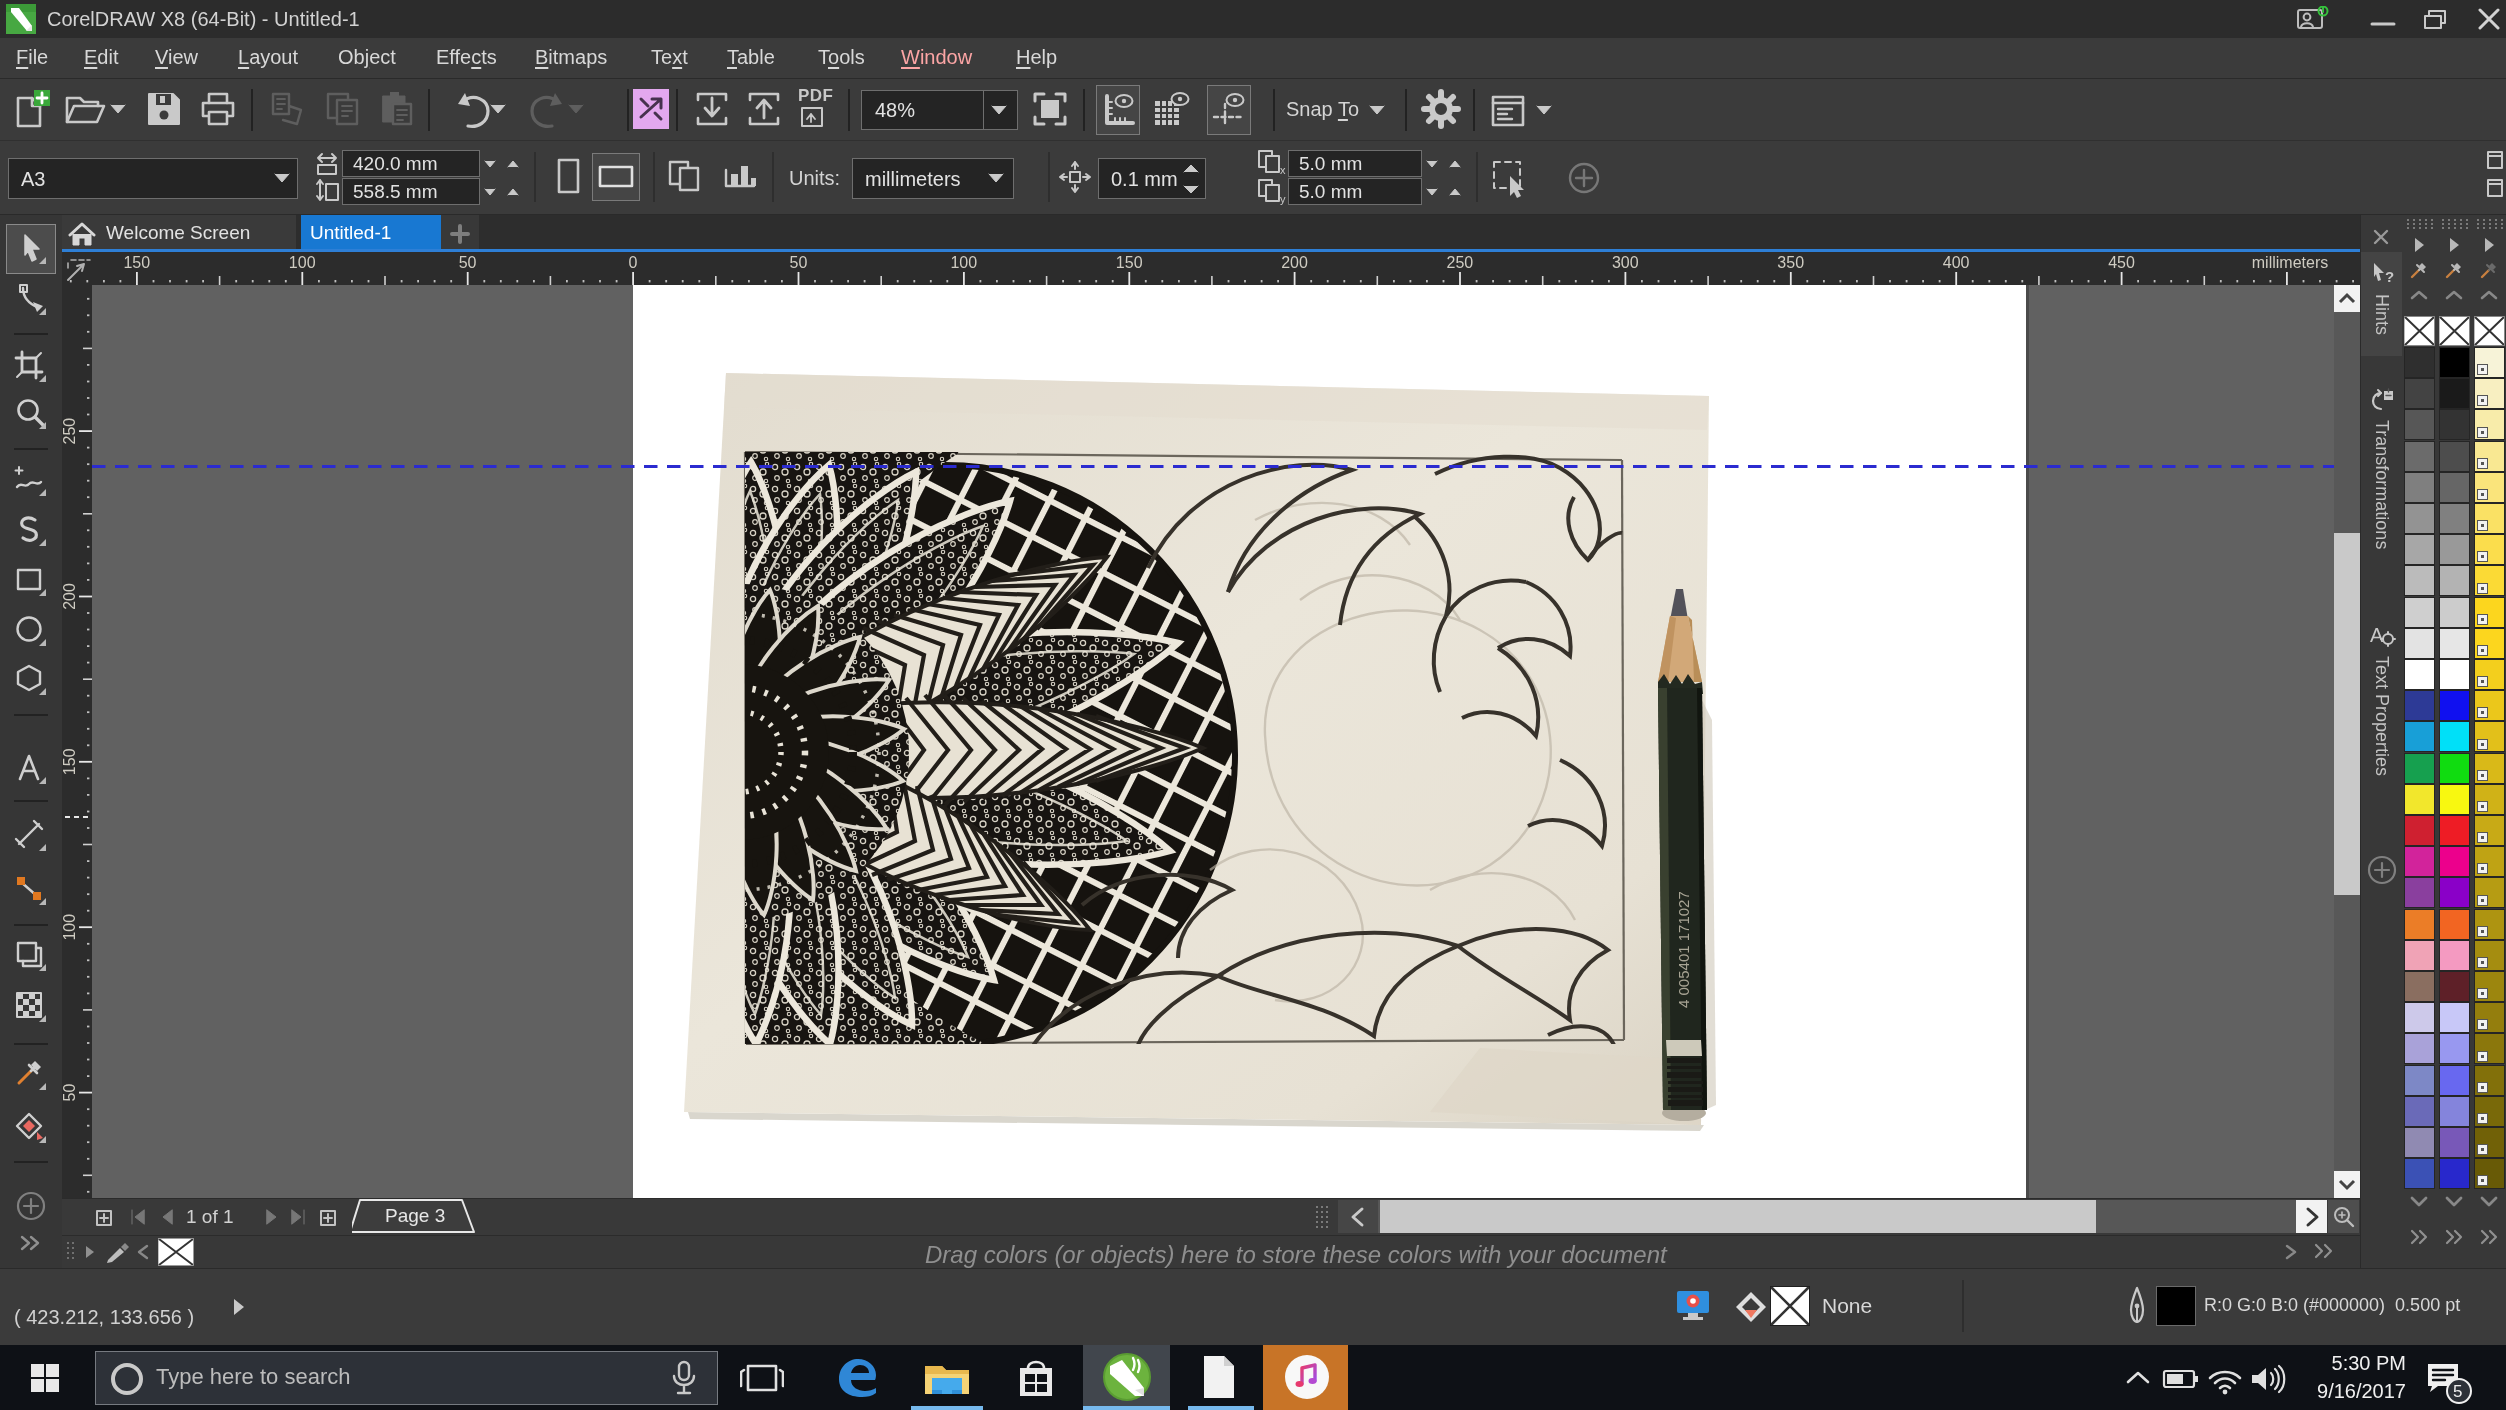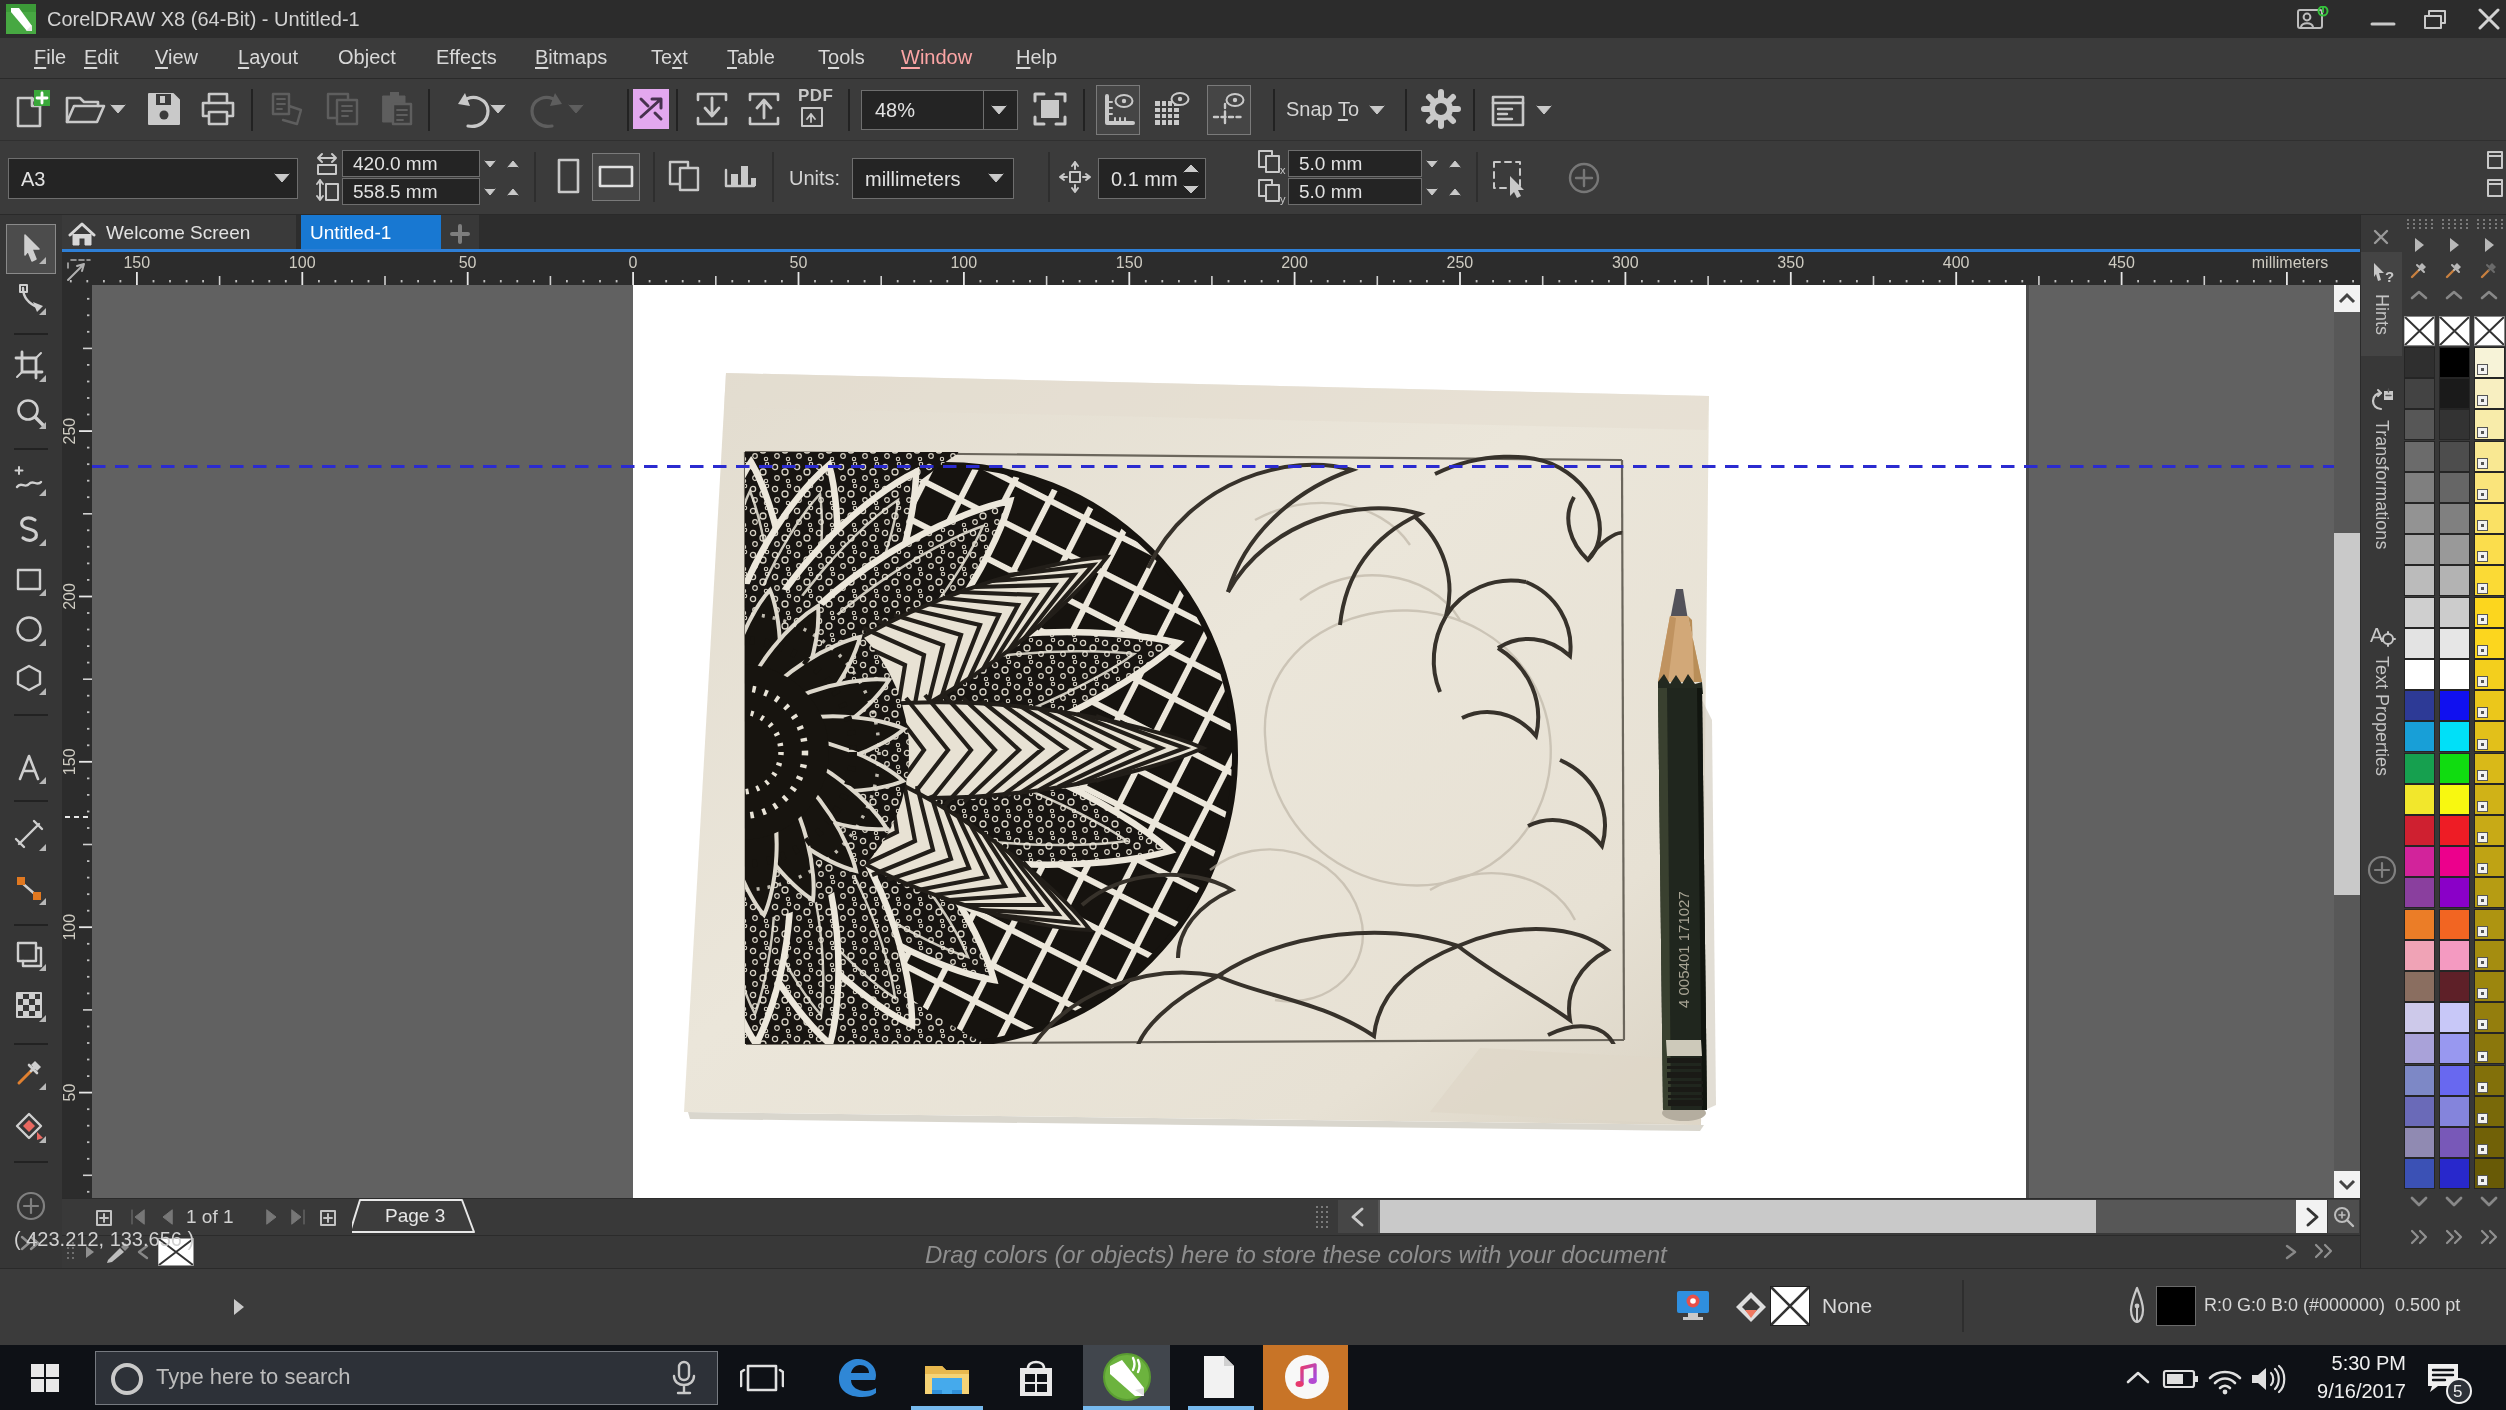--- a/index.html
+++ b/index.html
@@ -28,21 +28,21 @@
     <path d="M6 14 H28" stroke="#c9c9c9" stroke-width="3"></path>
   </svg>
 <svg style="position:absolute;left:2421px;top:8px;" width="34" height="22" viewBox="0 0 34 22" fill="none" stroke-linecap="round" stroke-linejoin="round">
     <rect x="8" y="3" width="16" height="12" stroke="#c9c9c9" stroke-width="2"></rect>
     <rect x="4" y="8" width="16" height="12" fill="#2c2c2c" stroke="#c9c9c9" stroke-width="2"></rect>
   </svg>
 <svg style="position:absolute;left:2474px;top:8px;" width="30" height="22" viewBox="0 0 30 22" fill="none" stroke-linecap="round" stroke-linejoin="round">
     <path d="M6 2 L24 20 M24 2 L6 20" stroke="#d2d2d2" stroke-width="3"></path>
   </svg>
 <div class="abs" style="left:0;top:38px;width:2506px;height:41px;background:#3b3b3b;border-bottom:1px solid #2a2a2a;"></div>
-<div class="txt" style="left:16px;top:46px;color:#d8d8d8;margin-left:18px;"><u>F</u>ile</div>
+<div class="txt" style="left:16px;top:46px;color:#d8d8d8;"><u>F</u>ile</div>
 <div class="txt" style="left:84px;top:46px;color:#d8d8d8;"><u>E</u>dit</div>
 <div class="txt" style="left:155px;top:46px;color:#d8d8d8;"><u>V</u>iew</div>
 <div class="txt" style="left:238px;top:46px;color:#d8d8d8;"><u>L</u>ayout</div>
 <div class="txt" style="left:338px;top:46px;color:#d8d8d8;">Ob<u>j</u>ect</div>
 <div class="txt" style="left:436px;top:46px;color:#d8d8d8;">Effe<u>c</u>ts</div>
 <div class="txt" style="left:535px;top:46px;color:#d8d8d8;"><u>B</u>itmaps</div>
 <div class="txt" style="left:651px;top:46px;color:#d8d8d8;">Te<u>x</u>t</div>
 <div class="txt" style="left:727px;top:46px;color:#d8d8d8;"><u>T</u>able</div>
 <div class="txt" style="left:818px;top:46px;color:#d8d8d8;">T<u>o</u>ols</div>
 <div class="txt" style="left:901px;top:46px;color:#fca5a5;"><u>W</u>indow</div>
@@ -1122,21 +1122,21 @@
     <rect x="0.5" y="0.5" width="35" height="27" stroke="#999"></rect>
   </svg>
 <div class="txt" style="left:925px;top:1241px;font-style:italic;font-size:24px;color:#8f8f8f;">Drag colors (or objects) here to store these colors with your document</div>
 <svg style="position:absolute;left:2282px;top:1244px;" width="18" height="16" viewBox="0 0 18 16" fill="none" stroke-linecap="round" stroke-linejoin="round">
     <path d="M5 2 L13 8 L5 14" stroke="#888" stroke-width="2.4" fill="none"></path>
   </svg>
 <svg style="position:absolute;left:2312px;top:1242px;" width="26" height="18" viewBox="0 0 26 18" fill="none" stroke-linecap="round" stroke-linejoin="round">
     <path d="M4 3 L10 9 L4 15 M13 3 L19 9 L13 15" stroke="#909090" stroke-width="2.2" fill="none"></path>
   </svg>
 <div class="abs" style="left:0;top:1268px;width:2506px;height:77px;background:#3b3b3b;border-top:1px solid #2a2a2a;"></div>
-<div class="txt" style="left:14px;top:1228px;font-size:20px;color:#d0d0d0;">( 423.212, 133.656 )</div>
+<div class="txt" style="left:14px;top:1306px;font-size:20px;color:#d0d0d0;">( 423.212, 133.656 )</div>
 <svg style="position:absolute;left:230px;top:1297px;" width="18" height="20" viewBox="0 0 18 20" fill="none" stroke-linecap="round" stroke-linejoin="round">
     <path d="M4 2 L14 10 L4 18 Z" fill="#c9c9c9"></path>
   </svg>
 <svg style="position:absolute;left:1674px;top:1288px;" width="38" height="34" viewBox="0 0 38 34" fill="none" stroke-linecap="round" stroke-linejoin="round">
     <rect x="3" y="3" width="32" height="22" rx="2" fill="#2f8fdf"></rect>
     <circle cx="19" cy="13" r="6.5" fill="#e8504a"></circle>
     <circle cx="19" cy="13" r="2.8" fill="#fff"></circle>
     <rect x="14" y="25" width="10" height="4" fill="#c9c9c9"></rect>
     <rect x="9" y="29" width="20" height="3" fill="#c9c9c9"></rect>
   </svg>

